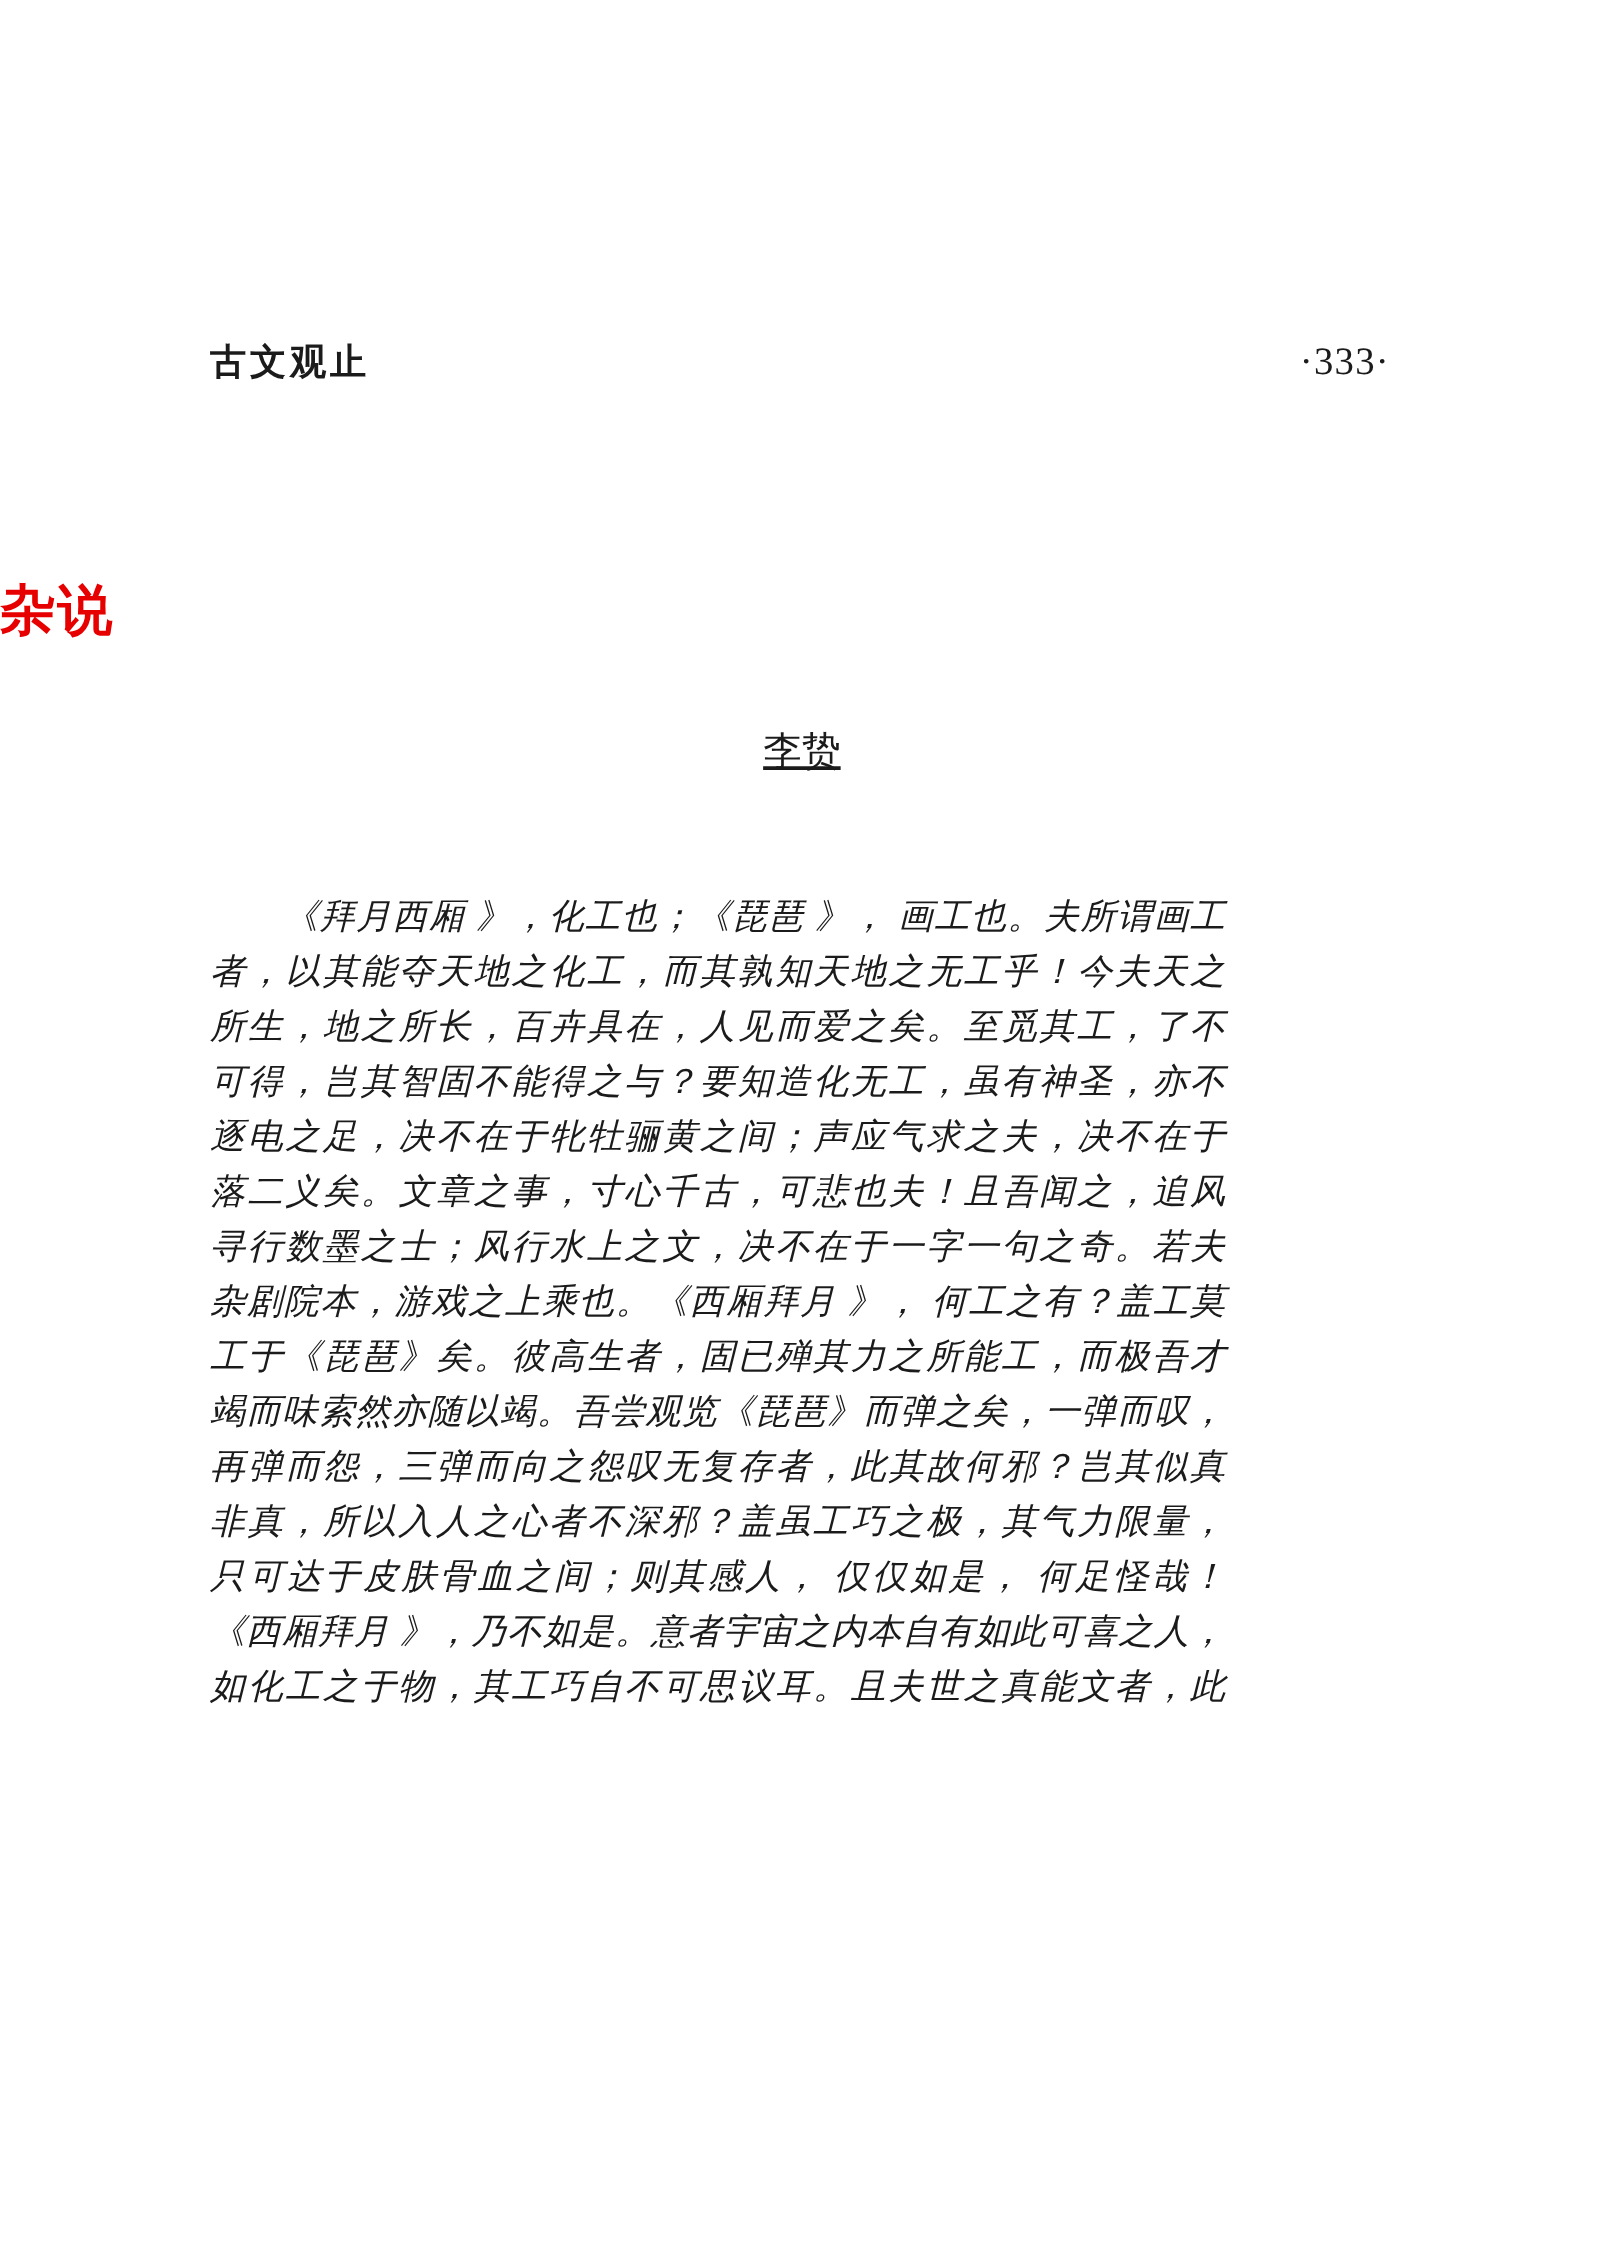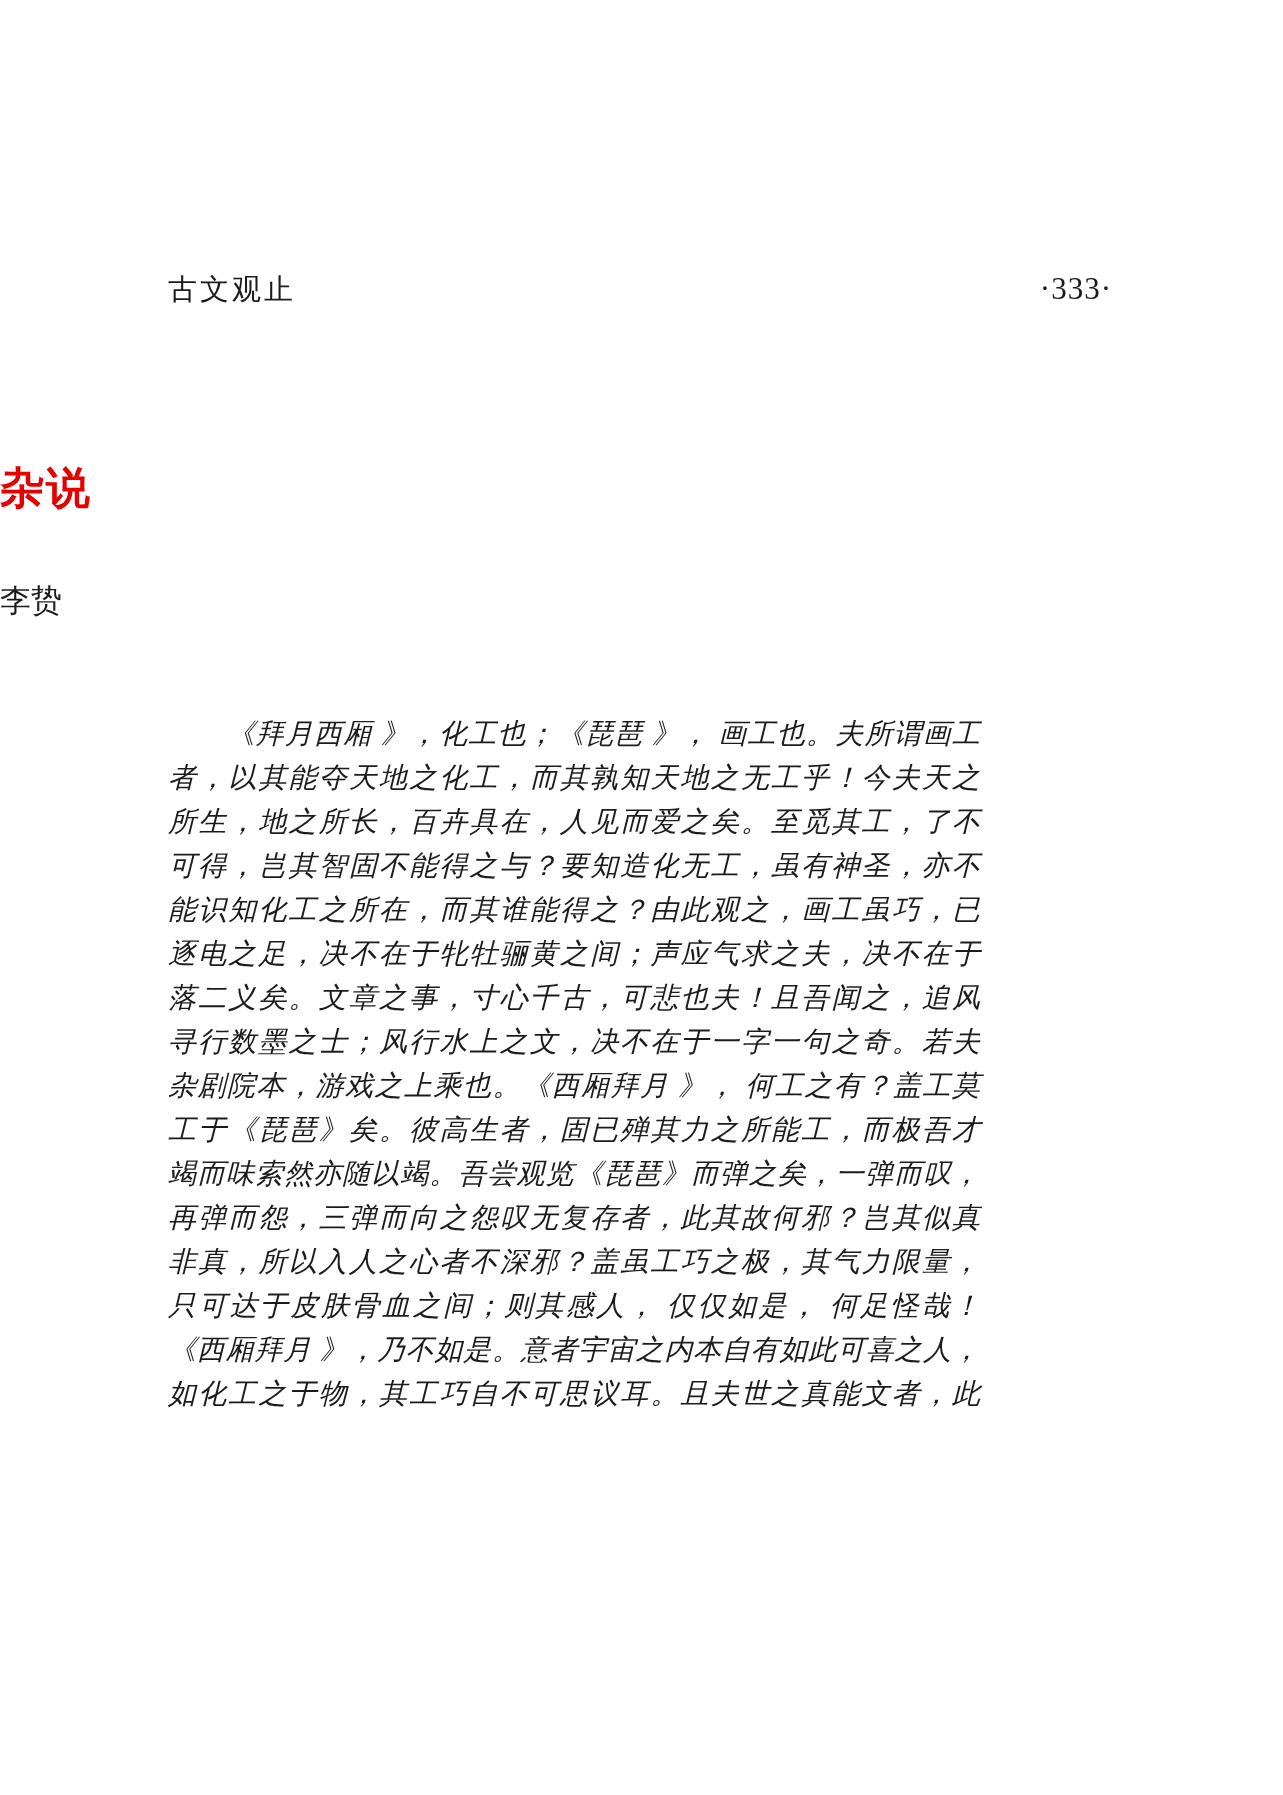--- a/index.html
+++ b/index.html
@@ -22,20 +22,21 @@
     left: 168px;
     right: 171px;
     display: flex;
     justify-content: space-between;
     align-items: baseline;
   }
   .book-title {
     font-size: 29px;
     letter-spacing: 3px;
     color: #1b1b1b;
+    font-weight: bold;
   }
   .page-number {
     font-size: 31px;
     color: #1b1b1b;
     letter-spacing: 1px;
     margin-left: 16px;
   }
   .title {
     position: absolute;
     top: 464px;
@@ -46,24 +47,25 @@
     font-size: 44px;
     line-height: 1.15;
     font-weight: bold;
     letter-spacing: 2px;
   }
   .author {
     position: absolute;
     top: 583px;
     left: 0;
     width: 100%;
-    text-align: left;
+    text-align: center;
     font-size: 31px;
     line-height: 1.15;
     color: #1b1b1b;
+    text-decoration: underline;
   }
   .body-text {
     position: absolute;
     top: 712px;
     left: 168px;
     width: 812px;
     font-size: 28px;
     line-height: 44px;
     color: #1b1b1b;
     font-style: italic;
@@ -86,21 +88,20 @@
 
   <h1 class="title" style="color: rgb(230, 0, 0);">杂说</h1>
 
   <div class="author">李贽</div>
 
   <div class="body-text" id="article-body">
       <div class="bodyline">　　《拜月西厢 》，化工也；《琵琶 》， 画工也。夫所谓画工</div>
       <div class="bodyline">者，以其能夺天地之化工，而其孰知天地之无工乎！今夫天之</div>
       <div class="bodyline">所生，地之所长，百卉具在，人见而爱之矣。至觅其工，了不</div>
       <div class="bodyline">可得，岂其智固不能得之与？要知造化无工，虽有神圣，亦不</div>
-      <div class="bodyline">能识知化工之所在，而其谁能得之？由此观之，画工虽巧，已</div>
       <div class="bodyline">逐电之足，决不在于牝牡骊黄之间；声应气求之夫，决不在于</div>
       <div class="bodyline">落二义矣。文章之事，寸心千古，可悲也夫！且吾闻之，追风</div>
       <div class="bodyline">寻行数墨之士；风行水上之文，决不在于一字一句之奇。若夫</div>
       <div class="bodyline">杂剧院本，游戏之上乘也。《西厢拜月 》， 何工之有？盖工莫</div>
       <div class="bodyline">工于《琵琶》矣。彼高生者，固已殚其力之所能工，而极吾才</div>
       <div class="bodyline">竭而味索然亦随以竭。吾尝观览《琵琶》而弹之矣，一弹而叹，</div>
       <div class="bodyline">再弹而怨，三弹而向之怨叹无复存者，此其故何邪？岂其似真</div>
       <div class="bodyline">非真，所以入人之心者不深邪？盖虽工巧之极，其气力限量，</div>
       <div class="bodyline">只可达于皮肤骨血之间；则其感人， 仅仅如是， 何足怪哉！</div>
       <div class="bodyline">《西厢拜月 》，乃不如是。意者宇宙之内本自有如此可喜之人，</div>

